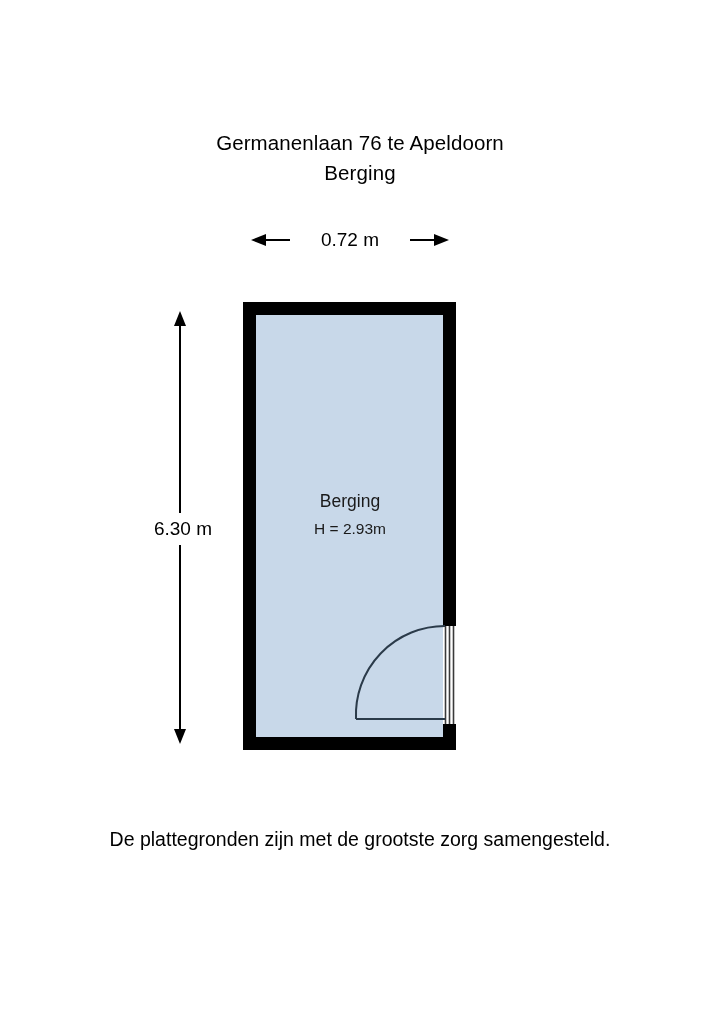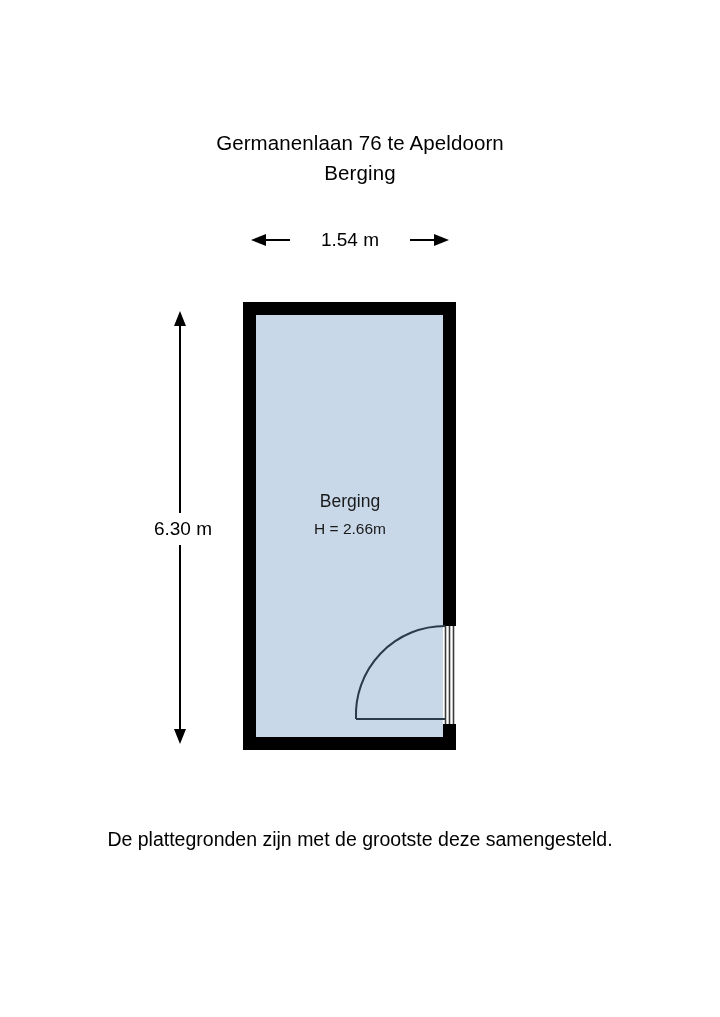--- a/index.html
+++ b/index.html
@@ -156,26 +156,26 @@
     <rect x="443" y="621" width="13" height="5" fill="#000000"></rect>
     <rect x="443" y="724" width="13" height="5" fill="#000000"></rect>
 
     <path d="M 356 719 L 356 719 A 89 89 0 0 1 445 626" fill="none" stroke="#2b3b4a" stroke-width="2"></path>
 
     <line x1="356" y1="719" x2="445" y2="719" stroke="#2b3b4a" stroke-width="2"></line>
     <line x1="356" y1="719" x2="356" y2="719" stroke="#2b3b4a" stroke-width="2"></line>
 
   </svg>
 
-  <div class="dim-text-h">1.54 m</div>
+  <div class="dim-text-h">0.72 m</div>
 
   <div class="dim-text-v">6.30 m</div>
 
   <div class="room-label">
     <span class="room-name">Berging</span>
-    <span class="room-height">H = 2.66m</span>
+    <span class="room-height">H = 2.93m</span>
   </div>
 
   <div class="footer-block">
-    <span class="footer-line">De plattegronden zijn met de grootste deze samengesteld.</span>
+    <span class="footer-line">De plattegronden zijn met de grootste zorg samengesteld.</span>
   </div>
 
 </div>
 
 </body></html>

